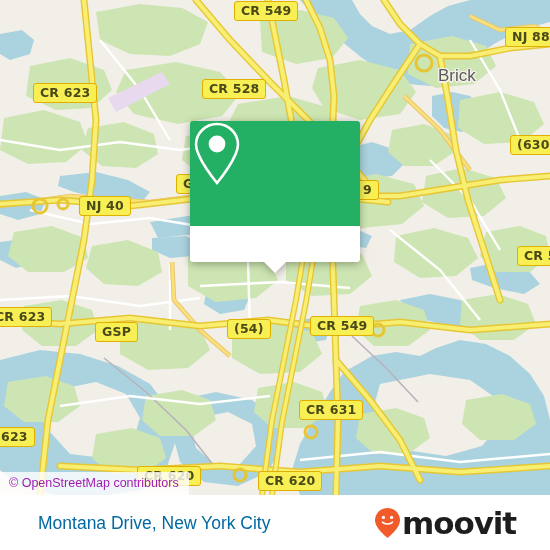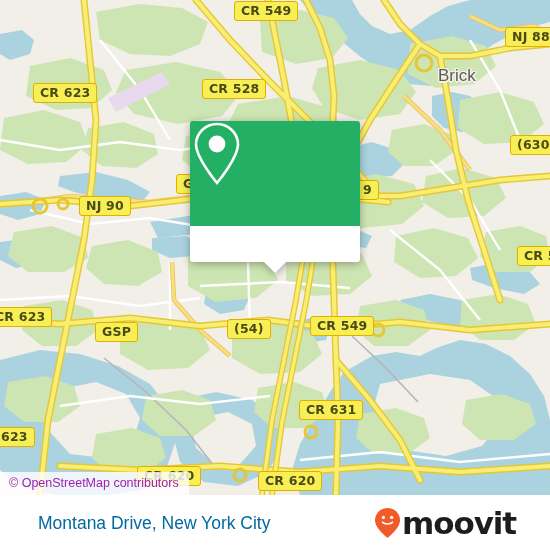--- a/index.html
+++ b/index.html
@@ -265,21 +265,21 @@
 
       <path d="M108,98 L162,72 L170,84 L116,112 Z" fill="#e8d9ef"></path>
     </svg>
 
     <div class="shield" style="left:234px; top:1px;">CR 549</div>
     <div class="shield" style="left:505px; top:27px;">NJ 88</div>
     <div class="shield" style="left:33px;  top:83px;">CR 623</div>
     <div class="shield" style="left:202px; top:79px;">CR 528</div>
     <div class="shield" style="left:510px; top:135px;">(630)</div>
     <div class="shield" style="left:176px; top:174px;">GSP</div>
-    <div class="shield" style="left:79px;  top:196px;">NJ 90</div>
+    <div class="shield" style="left:79px;  top:196px;">NJ 40</div>
     <div class="shield" style="left:356px; top:180px;">9</div>
     <div class="shield" style="left:517px; top:246px;">CR 52</div>
     <div class="shield" style="left:-12px; top:307px;">CR 623</div>
     <div class="shield" style="left:95px;  top:322px;">GSP</div>
     <div class="shield" style="left:227px; top:319px;">(54)</div>
     <div class="shield" style="left:310px; top:316px;">CR 549</div>
     <div class="shield" style="left:299px; top:400px;">CR 631</div>
     <div class="shield" style="left:-6px;  top:427px;">623</div>
     <div class="shield" style="left:137px; top:466px;">CR 620</div>
     <div class="shield" style="left:258px; top:471px;">CR 620</div>

